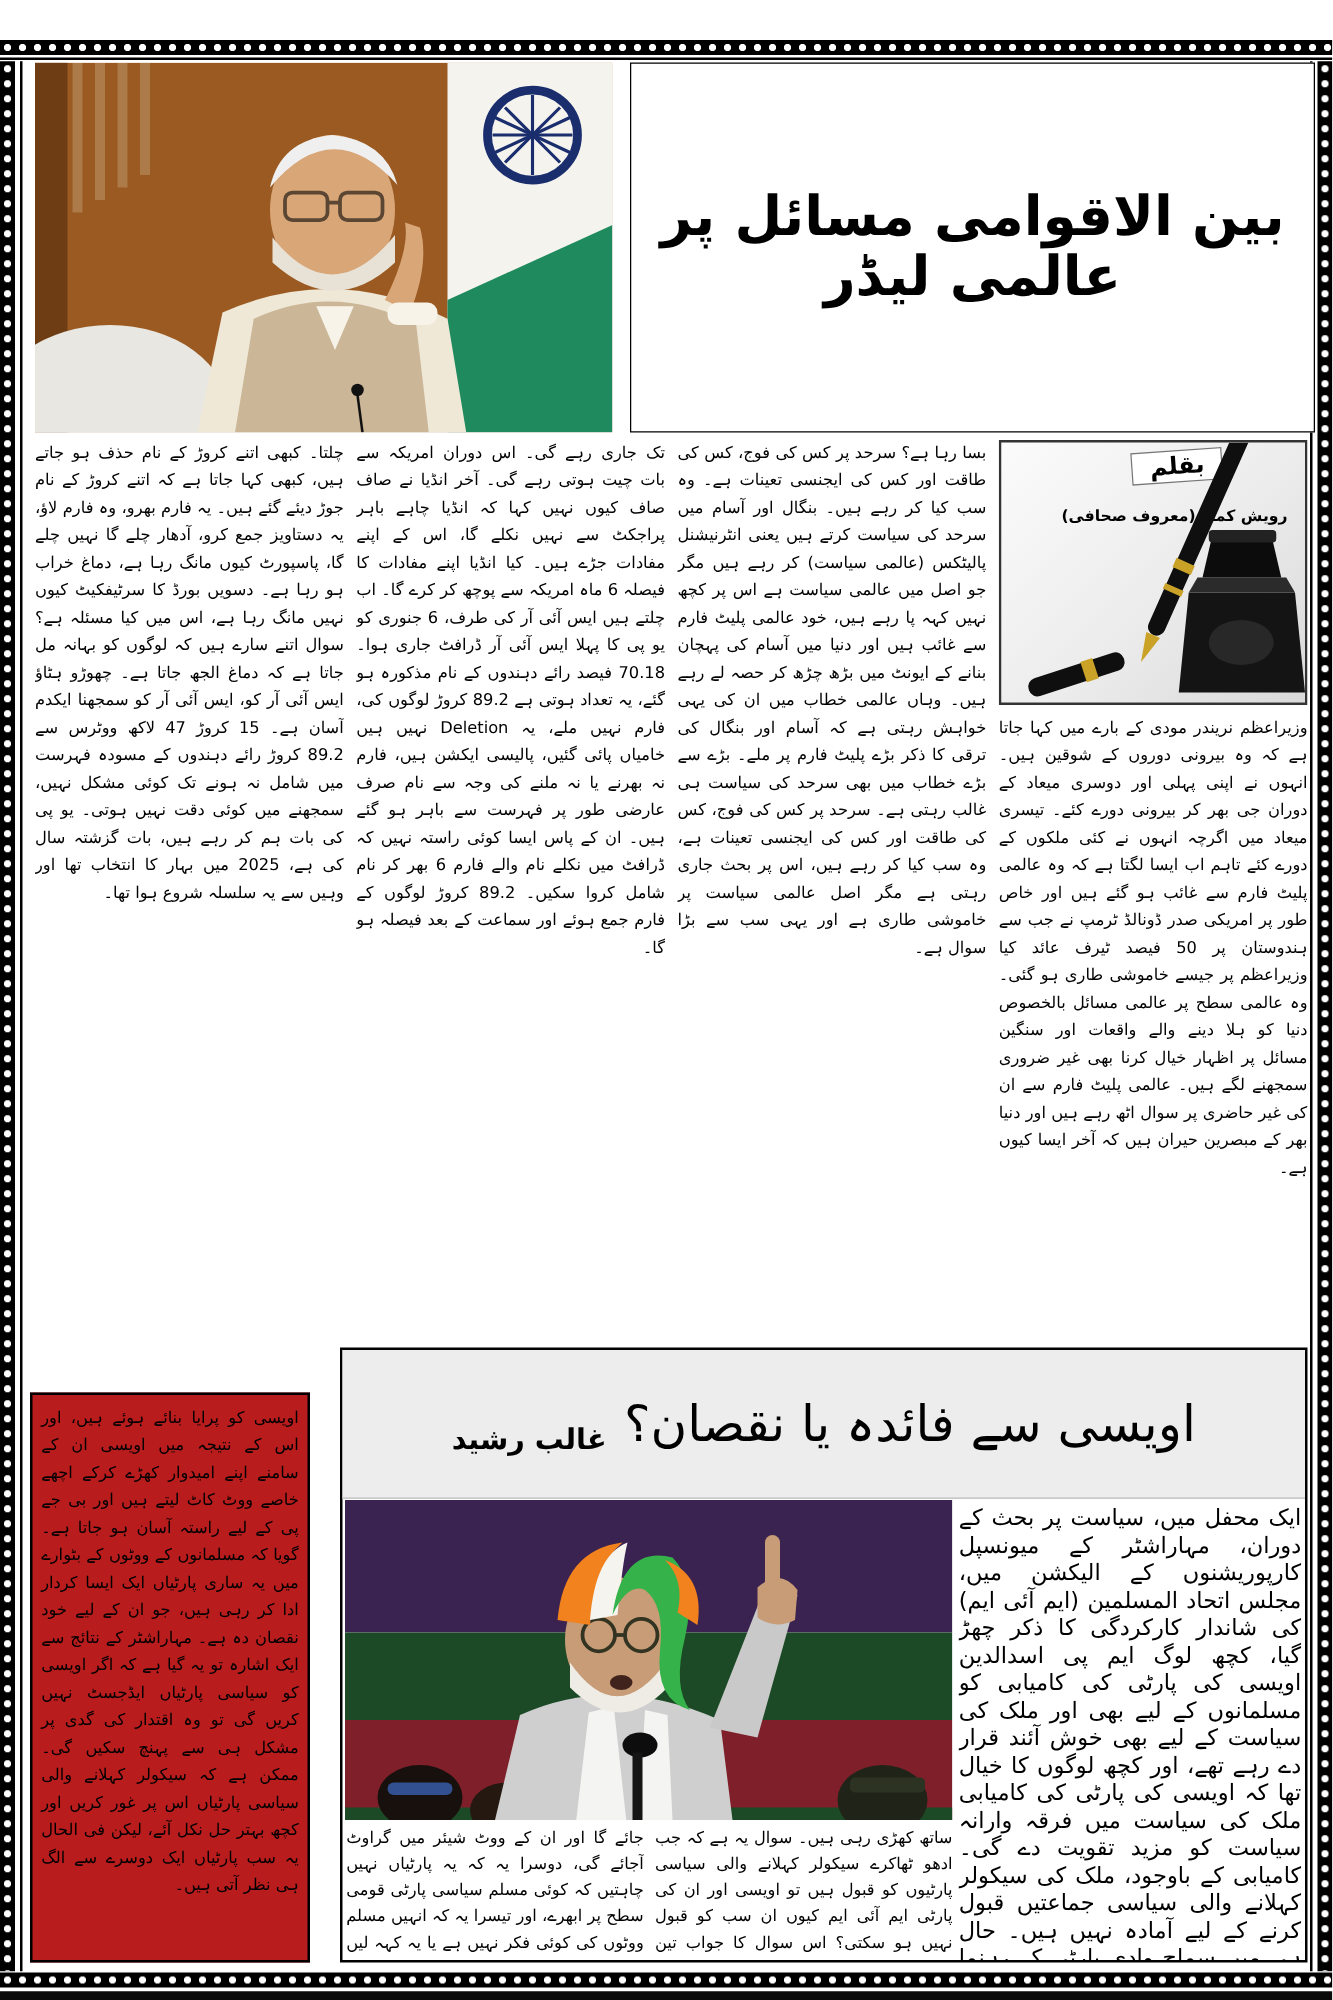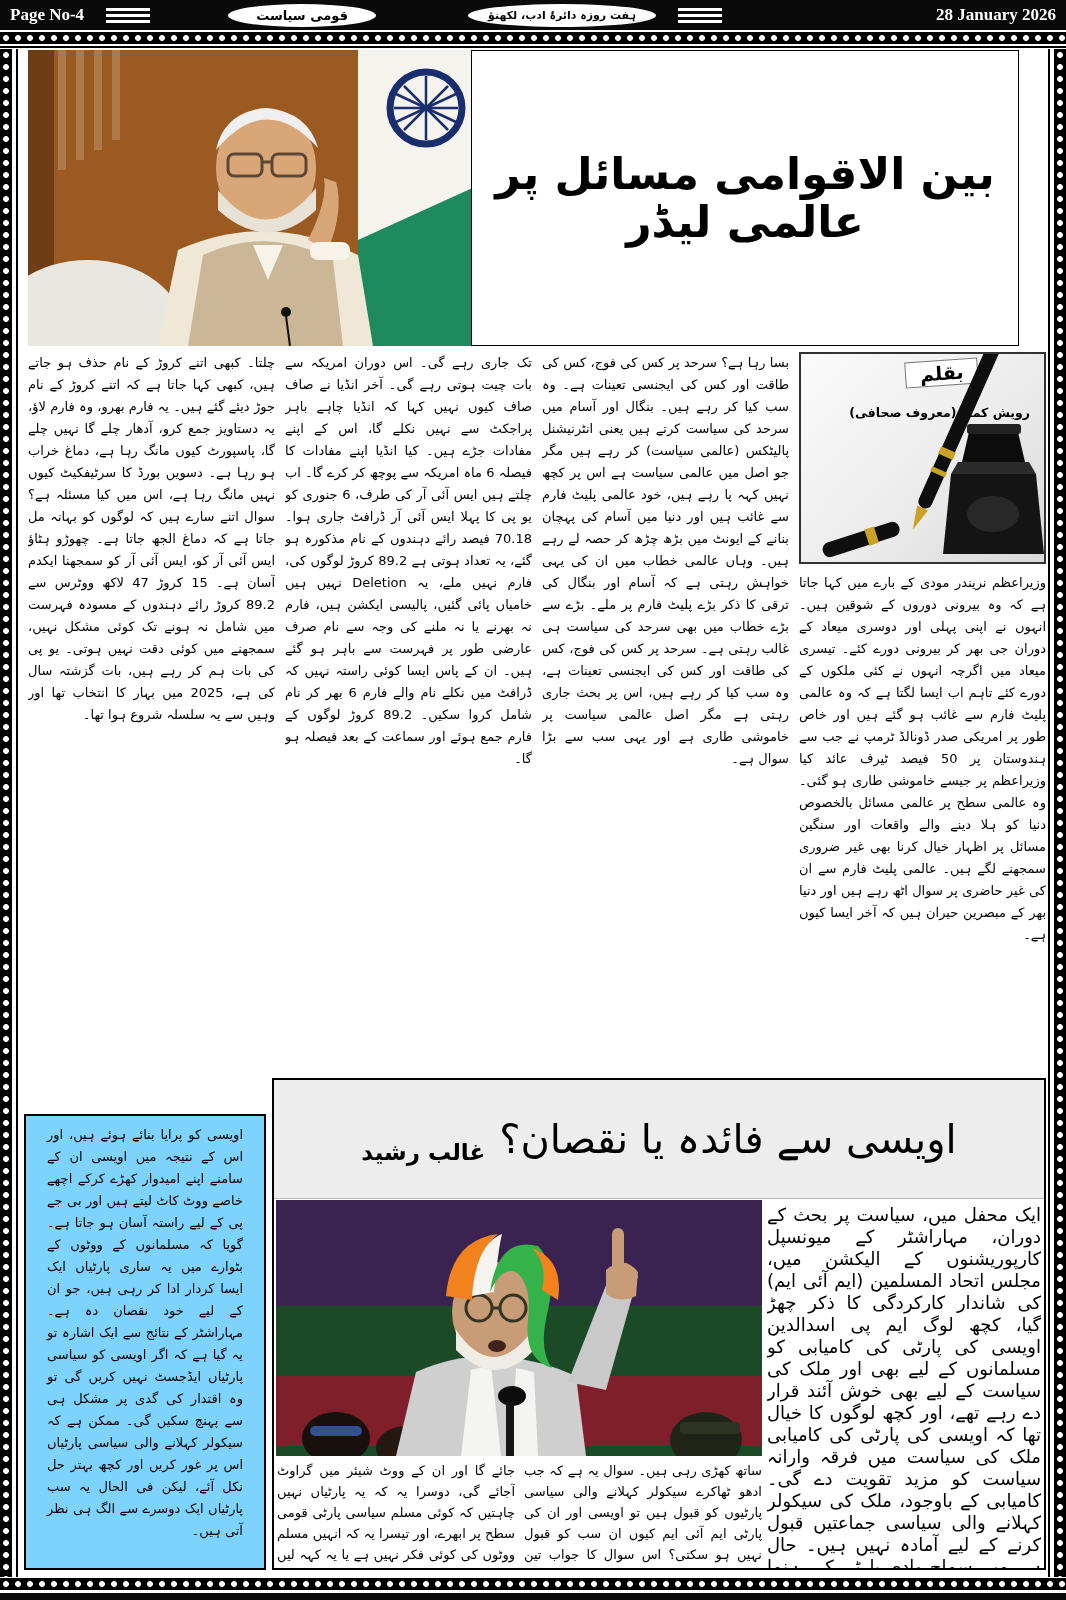--- a/index.html
+++ b/index.html
@@ -20,76 +20,60 @@
           background-image:radial-gradient(circle at 6px 6px,#fff 2.6px,transparent 3.2px);
           background-size:12px 12px;}
   .deco-v{position:absolute;top:49px;width:12px;height:1528px;background-color:#000;
           background-image:radial-gradient(circle at 6px 6px,#fff 2.6px,transparent 3.2px);
           background-size:12px 12px;}
   .rule-h{position:absolute;background:#000;}
   .rule-v{position:absolute;background:#000;width:2px;}
   .bottom-bar{position:absolute;top:1593px;left:0;width:1066px;height:7px;background:#0a0a0a;}
   
   .photo-box{position:absolute;left:28px;top:50px;width:462px;height:296px;overflow:hidden;}
-  .headline1{position:absolute;left:471px;top:50px;width:548px;height:296px;border:1.5px solid #000;
+  .headline1{position:absolute;left:504px;top:50px;width:548px;height:296px;border:1.5px solid #000;
              box-sizing:border-box;display:flex;flex-direction:column;align-items:center;justify-content:center;
              gap:26px;direction:rtl;text-align:center;background:#fff;}
   .headline1 .l1{font-size:44px;font-weight:bold;line-height:1.1;}
   .headline1 .l2{font-size:42px;font-weight:bold;line-height:1.1;}
   .art1-body{position:absolute;left:26px;top:352px;width:1020px;height:758px;display:flex;
              flex-direction:row;direction:rtl;gap:10px;}
   .col{width:247px;direction:rtl;text-align:justify;font-size:13px;line-height:22px;overflow:hidden;}
   .col-h700{height:700px;}
   .col-h756{height:756px;}
   .pen-box{width:247px;height:212px;box-sizing:border-box;border:2px solid #333;margin-bottom:8px;
            background:linear-gradient(135deg,#fbfbfb 0%,#ececec 55%,#d9d9d9 100%);position:relative;overflow:hidden;}
   .byline-label{position:absolute;top:6px;right:66px;border:1px solid #777;background:#fff;
                 padding:1px 14px;font-size:19px;font-weight:bold;transform:rotate(-4deg);direction:rtl;}
   .byline-author{position:absolute;top:48px;right:14px;font-size:12.5px;font-weight:bold;direction:rtl;}
   .col1-text{height:480px;overflow:hidden;}
   
-  .art2-left{position:absolute;left:24px;top:1114px;width:242px;height:456px;border:2px solid #000;
-             box-sizing:border-box;padding:8px 21px;direction:rtl;text-align:justify;
-             font-size:13px;line-height:22px;overflow:hidden;background:#7dd3fc;}
+  .art2-left{position:absolute;left:24px;top:1114px;width:224px;height:456px;border:2px solid #000;
+             box-sizing:border-box;padding:8px 7px;direction:rtl;text-align:justify;
+             font-size:13px;line-height:22px;overflow:hidden;background:#b91c1c;}
   .art2-main{position:absolute;left:272px;top:1078px;width:774px;height:492px;border:2px solid #000;
              box-sizing:border-box;background:#fff;}
   .art2-headline{height:118px;background:#ededed;display:flex;align-items:center;justify-content:center;
                  direction:rtl;gap:14px;border-bottom:1px solid #bbb;}
   .art2-headline .big{font-size:40px;font-weight:normal;}
   .art2-headline .auth{font-size:23px;font-weight:bold;margin-top:26px;}
   .art2-content{display:flex;flex-direction:row;height:370px;padding:1px 2px;box-sizing:border-box;gap:5px;}
   .art2-leftstack{width:486px;display:flex;flex-direction:column;gap:4px;}
   .owaisi-box{width:486px;height:256px;overflow:hidden;}
   .art2-subcols{display:flex;direction:rtl;gap:9px;height:106px;}
   .subcol{width:238px;direction:rtl;text-align:justify;font-size:13px;line-height:21px;overflow:hidden;}
   .art2-right{width:274px;height:364px;direction:rtl;text-align:justify;font-size:18px;line-height:22px;
               overflow:hidden;padding-top:4px;}
   svg{display:block;}
 </style>
 </head>
 <body>
 
 <div class="page">
 
-  <div class="header-bar">
-    <span class="page-no">Page No-4</span>
-    <span class="lines-icon">
-        <span></span>
-        <span></span>
-        <span></span>
-      </span>
-    <span class="hdr-oval" style="margin-left:56px;">قومی سیاست</span>
-    <span class="hdr-oval small" style="margin-left:92px;">ہفت روزہ دائرۂ ادب، لکھنؤ</span>
-    <span class="lines-icon">
-        <span></span>
-        <span></span>
-        <span></span>
-      </span>
-    <span class="hdr-date">28 January 2026</span>
-  </div>
 
   <div class="deco-h" style="top:32px;"></div>
   <div class="rule-h" style="top:46px;left:0;width:1066px;height:2px;"></div>
   <div class="deco-v" style="left:0;"></div>
   <div class="deco-v" style="left:1054px;"></div>
   <div class="rule-v" style="left:16px;top:49px;height:1528px;"></div>
   <div class="rule-v" style="left:1048px;top:49px;height:1528px;"></div>
 
   <div class="photo-box">
     <svg width="462" height="296" viewBox="0 0 462 296">

